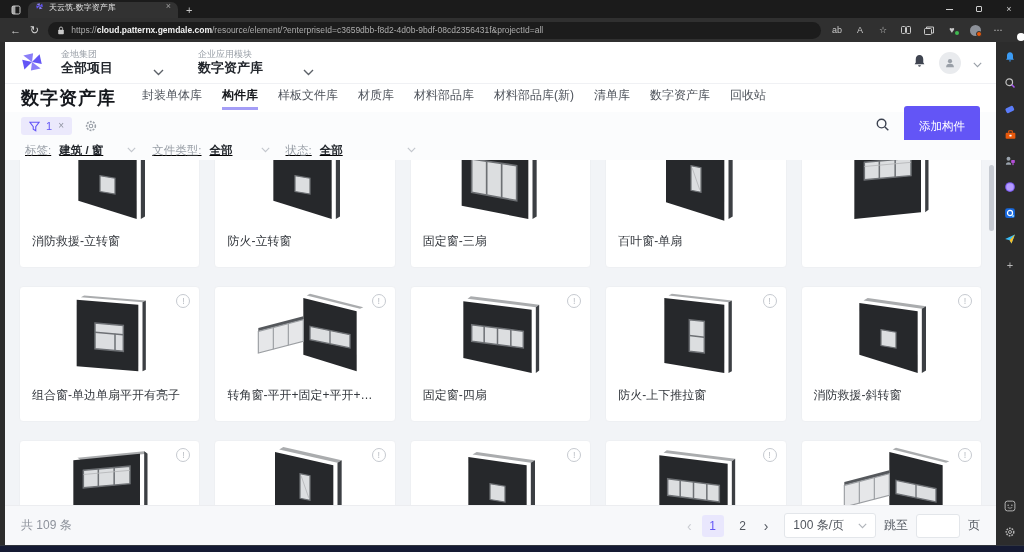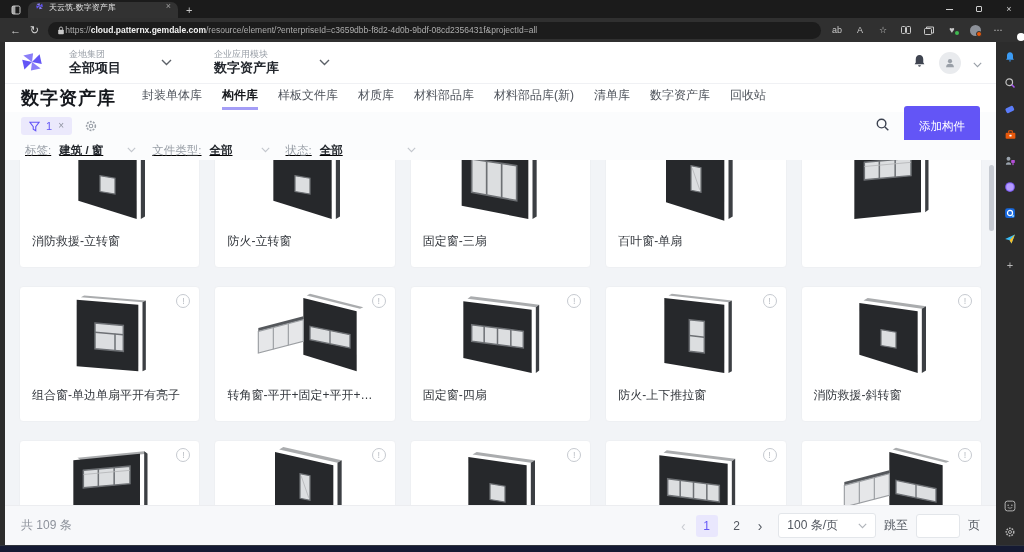--- a/index.html
+++ b/index.html
@@ -13,41 +13,41 @@
   .btab-title{flex:1;font-size:8px;color:#e3e3e3;white-space:nowrap;overflow:hidden;}
   .btab-close{color:#9d9d9d;font-size:9px;line-height:9px;}
   .newtab{color:#c9c9c9;font-size:11px;margin:0 0 2px 8px;}
   .winctrls{position:absolute;right:0;top:0;height:18px;display:flex;}
   .wc{width:30px;height:18px;display:flex;align-items:center;justify-content:center;color:#cfcfcf;font-size:9px;}
   .wc .maxbox{width:6px;height:6px;border:1px solid #cfcfcf;border-radius:1px;display:block;}
   .wc .minline{width:7px;border-top:1px solid #cfcfcf;display:block;}
 
   .toolbar{position:absolute;top:18px;left:0;right:0;height:24px;background:#303030;display:flex;align-items:center;padding:0 10px;gap:9px;}
   .nav-ic{color:#d5d5d5;font-size:11px;line-height:11px;}
-  .urlpill{flex:1;height:17px;background:#1c1c1c;border-radius:9px;display:flex;align-items:center;padding:0 9px;overflow:hidden;}
+  .urlpill{flex:1;height:17px;background:#1c1c1c;border-radius:9px;display:flex;align-items:center;padding:0 9px;gap:6px;overflow:hidden;}
   .urltext{font-size:8.5px;color:#adadad;white-space:nowrap;overflow:hidden;}
   .urltext b{color:#f2f2f2;font-weight:bold;}
   .tool-ic{color:#c9c9c9;font-size:9px;min-width:14px;text-align:center;display:flex;align-items:center;justify-content:center;}
   .avatar-dot{position:relative;width:11px;height:11px;border-radius:50%;background:#8d9199;}
   .avatar-dot::after{content:"";position:absolute;right:-1px;bottom:-1px;width:4px;height:4px;border-radius:50%;background:#e8590c;border:1px solid #303030;}
   .copilot{width:14px;height:14px;border-radius:50%;background:linear-gradient(135deg,#9ed5ff,#1f6ff0 70%);position:relative;}
   .copilot::after{content:"";position:absolute;left:3px;top:3px;width:8px;height:8px;border-radius:50%;background:#fff;}
 
   .leftframe{position:absolute;left:0;top:42px;width:5px;bottom:7px;background:#2c2c2c;}
   .bottomframe{position:absolute;left:0;right:0;bottom:0;height:7px;background:#151a33;border-top:1px solid #30343c;}
 
   .sidebar{position:absolute;top:42px;right:0;width:28px;bottom:7px;background:#2c2c2c;display:flex;flex-direction:column;align-items:center;padding:7px 0 6px;gap:11px;}
   .sb{width:15px;height:15px;display:flex;align-items:center;justify-content:center;font-size:11px;color:#b9b9b9;}
   .sb-spacer{flex:1;}
 
   
   .page{position:absolute;left:5px;top:42px;right:28px;bottom:7px;background:#fff;display:flex;flex-direction:column;}
   .app-header{height:42px;display:flex;align-items:center;padding:0 14px;border-bottom:1px solid #f0f1f4;background:#fff;}
   .logo{width:26px;height:26px;margin-right:16px;}
-  .selgroup{display:flex;align-items:center;margin-right:34px;margin-left:8px;}
+  .selgroup{display:flex;align-items:flex-end;margin-right:34px;}
   .selcol{display:flex;flex-direction:column;line-height:1.25;}
   .sel-label{font-size:9px;color:#9aa0a8;}
   .sel-value{font-size:13px;color:#22262c;font-weight:bold;}
   .chev{margin-left:40px;display:flex;}
   .hdr-right{margin-left:auto;display:flex;align-items:center;gap:12px;}
   .avatar-circ{width:22px;height:22px;border-radius:50%;background:#e9ebee;display:flex;align-items:center;justify-content:center;}
 
   .title-row{height:28px;display:flex;align-items:center;padding:0 16px;gap:26px;background:#fff;}
   .page-title{font-size:18px;font-weight:bold;color:#15181d;letter-spacing:1px;}
   .tabs{display:flex;gap:20px;font-size:12px;color:#4e535b;align-items:flex-end;}
@@ -79,21 +79,21 @@
   .clabel{padding:0 12px;font-size:12px;color:#33373d;white-space:nowrap;overflow:hidden;text-overflow:ellipsis;}
   .info{position:absolute;top:7px;right:9px;width:14px;height:14px;border:1px solid #c6cad0;border-radius:50%;color:#b9bdc3;font-size:9px;display:flex;align-items:center;justify-content:center;background:#fff;}
   .vscroll{position:absolute;right:2px;top:5px;width:5px;height:66px;background:#c7cbd2;border-radius:3px;}
 
   .footer{height:40px;display:flex;align-items:center;justify-content:space-between;padding:16px 16px;background:#f7f8fa;border-top:1px solid #ecedf0;font-size:12px;color:#8d929b;}
   .pager{display:flex;align-items:center;gap:8px;color:#51565e;}
   .parrow{font-size:14px;line-height:14px;padding:0 2px;}
   .parrow.disabled{color:#c9ccd1;}
   .pg{min-width:22px;height:22px;border-radius:3px;display:flex;align-items:center;justify-content:center;font-size:12px;color:#51565e;}
   .pg.active{background:#e9e7fd;color:#6355f6;}
-  .psize{display:flex;align-items:center;gap:20px;border:1px solid #e3e6ea;background:#fff;border-radius:3px;padding:3px 8px;margin-left:6px;}
+  .psize{display:flex;align-items:center;gap:14px;border:1px solid #e3e6ea;background:#fff;border-radius:3px;padding:3px 8px;margin-left:6px;}
   .jumpbox{width:44px;height:24px;border:1px solid #e3e6ea;border-radius:3px;background:#fff;}
 </style>
 </head>
 <body>
 
 <div class="window">
 
   <div class="tabstrip">
     <span class="tab-actions">
       <svg width="10" height="10" viewBox="0 0 10 10">

